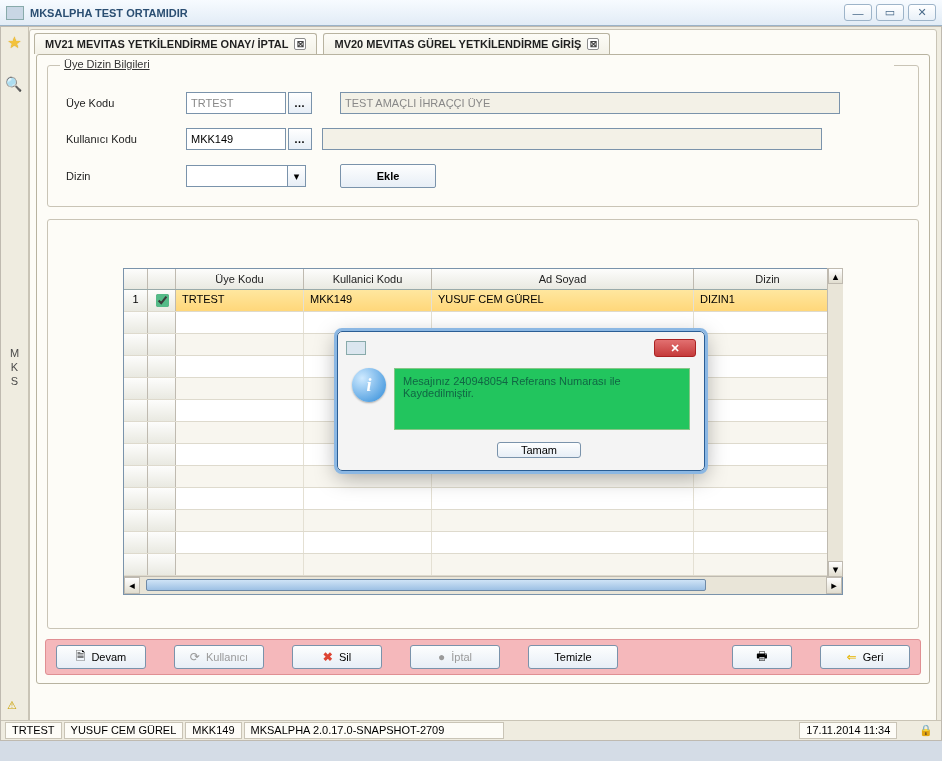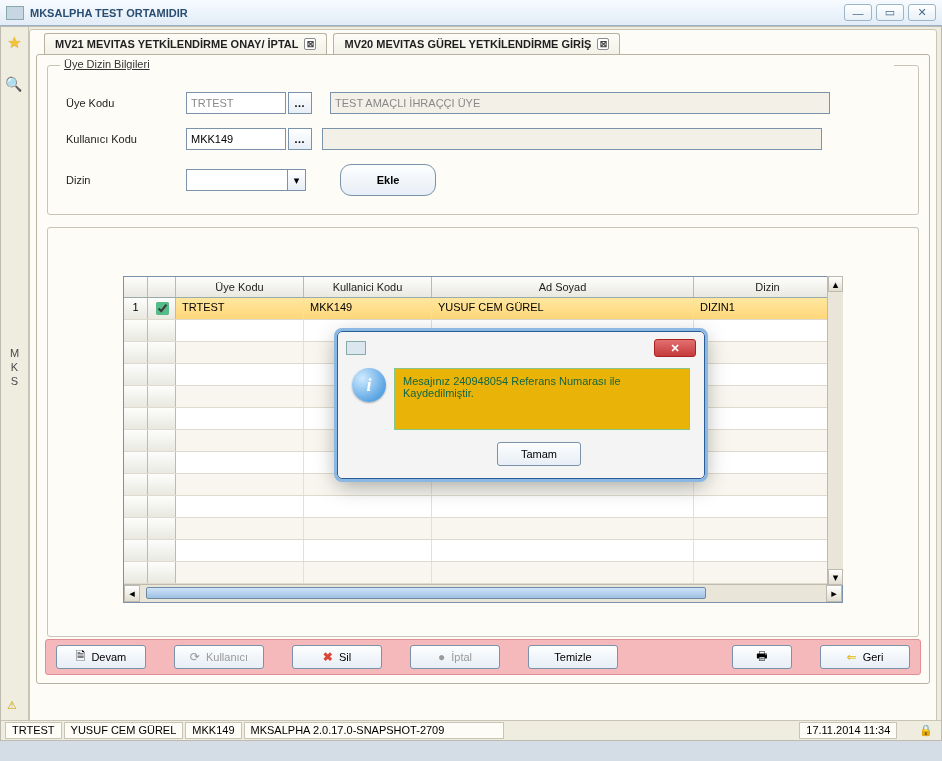--- a/index.html
+++ b/index.html
@@ -20,21 +20,21 @@
     border-right:1px solid #c9c4b6; display:flex; flex-direction:column; align-items:center; padding-top:6px; gap:24px; }
   .sidebar .star { color:#f3c23c; font-size:16px; text-shadow:0 0 1px #c99400; }
   .sidebar .mag  { color:#4a6b8a; font-size:14px; }
   .sidebar .mks  { color:#4a4a4a; letter-spacing:0; line-height:14px; text-align:center; margin-top:230px; }
   .warn { position:absolute; left:6px; bottom:28px; color:#c9a000; }
 
   .main { position:absolute; left:28px; right:4px; top:2px; bottom:4px; background:#fdfcf7;
     border:1px solid #c9c4b6; border-radius:3px; }
 
   
-  .tabs { display:flex; align-items:flex-end; padding:3px 6px 0 14px; gap:6px; }
+  .tabs { display:flex; align-items:flex-end; padding:3px 6px 0 4px; gap:6px; }
   .tab { background:linear-gradient(#fdfcf7,#f3f1e7); border:1px solid #b8b3a0; border-bottom:none;
     border-radius:3px 3px 0 0; padding:4px 10px; display:flex; align-items:center; gap:6px; cursor:pointer;
     font-weight:bold; color:#1f1f1f; }
   .tab .x { width:12px; height:12px; border:1px solid #8b8b8b; background:#fff; border-radius:2px;
     font-size:9px; display:flex; align-items:center; justify-content:center; color:#444; }
   .tabpanel { border:1px solid #b8b3a0; border-radius:3px; margin:0 6px 6px 6px; background:#fdfcf7;
     height:630px; position:relative; padding:10px 8px 54px 8px; }
 
   
   .fs { border:1px solid #c9c4b6; border-radius:3px; padding:14px 18px 18px 18px; margin-bottom:12px; }
@@ -42,21 +42,21 @@
   .row { display:flex; align-items:center; margin-bottom:14px; }
   .row:last-child { margin-bottom:0; }
   .lbl { width:120px; color:#222; }
   .txt { height:22px; border:1px solid #7a93ab; background:#fff; padding:2px 4px; }
   .txt-ro { background:#f3f1e7; color:#888; }
   .dots { width:24px; height:22px; border:1px solid #7a93ab; background:linear-gradient(#fff,#e7eef6);
     display:flex; align-items:center; justify-content:center; font-weight:bold; letter-spacing:1px; margin-left:2px; cursor:pointer; }
   .dd { height:22px; width:120px; border:1px solid #7a93ab; background:#fff; display:flex; align-items:center; }
   .dd .arrow { margin-left:auto; width:18px; height:100%; border-left:1px solid #7a93ab;
     background:linear-gradient(#fff,#e7eef6); display:flex; align-items:center; justify-content:center; cursor:pointer; }
-  .btn { min-width:96px; height:32px; border:1px solid #7a93ab; border-radius:11px;
+  .btn { min-width:96px; height:24px; border:1px solid #7a93ab; border-radius:2px;
     background:linear-gradient(#fdfefe,#e7eef6); display:flex; align-items:center; justify-content:center;
     font-weight:bold; cursor:pointer; }
 
   
   .grid-wrap { margin:0 auto; width:720px; }
   .grid { border:1px solid #7a93ab; background:#fff; }
   .ghead { display:flex; background:linear-gradient(#fdfdfc,#e9e9e1); border-bottom:1px solid #9aa; }
   .gh { border-right:1px solid #bfbab0; padding:4px 6px; text-align:center; font-weight:normal; color:#222; }
   .gh.c0{width:24px} .gh.c1{width:28px} .gc.c0{width:24px} .gc.c1{width:28px}
   .gh.c2,.gc.c2{width:128px} .gh.c3,.gc.c3{width:128px} .gh.c4,.gc.c4{width:262px} .gh.c5,.gc.c5{flex:1}
@@ -107,23 +107,23 @@
     outline:3px solid #8bb7e3; outline-offset:0; }
   .modal-title{ height:24px; display:flex; align-items:center; padding:0 4px; }
   .modal-title .mlogo{ width:20px; height:14px; background:#dbe6ef; border:1px solid #8aa; margin-right:6px;}
   .modal-title .close{ margin-left:auto; width:42px; height:18px; border-radius:3px;
     background:linear-gradient(#e27070,#c53a3a); color:#fff; display:flex; align-items:center; justify-content:center;
     font-weight:bold; border:1px solid #a22; cursor:pointer; font-size:11px;}
   .modal-body{ display:flex; gap:8px; padding:8px 10px 6px 10px; }
   .info-ico{ width:34px; height:34px; border-radius:50%; background:radial-gradient(circle at 30% 30%,#cfeaff,#2d8ad8);
     display:flex; align-items:center; justify-content:center; color:#fff; font-weight:bold; font-size:18px;
     font-family:Georgia,serif; font-style:italic; box-shadow:0 1px 2px rgba(0,0,0,.3);}
-  .msgbox{ flex:1; background:#eab308; border:1px solid #86c686; padding:6px 8px; min-height:62px; color:#1b4; color:#164; }
+  .msgbox{ flex:1; background:#22c55e; border:1px solid #86c686; padding:6px 8px; min-height:62px; color:#1b4; color:#164; }
   .modal-foot{ text-align:center; padding:6px 0 8px 0; }
-  .mbtn{ display:inline-flex; min-width:84px; height:24px; border:1px solid #7a93ab; border-radius:3px;
+  .mbtn{ display:inline-flex; min-width:84px; height:16px; border:1px solid #7a93ab; border-radius:3px;
     background:linear-gradient(#fdfefe,#e7eef6); align-items:center; justify-content:center; cursor:pointer;margin-left:36px;}
 
 </style>
 </head>
 <body>
 
 <div class="titlebar">
   <div class="logo"></div>
   <div class="title-text">MKSALPHA TEST ORTAMIDIR</div>
   <div class="win-btn">—</div>
@@ -156,21 +156,21 @@
 
     <div class="tabpanel">
 
       <fieldset class="fs">
         <div class="fs-legend">Üye Dizin Bilgileri</div>
 
         <div class="row">
           <div class="lbl">Üye Kodu</div>
           <input class="txt" style="width: 100px; color: rgb(136, 136, 136);" readonly="" value="TRTEST">
           <div class="dots">…</div>
-          <input class="txt txt-ro" style="width: 500px; margin-left: 18px;" readonly="" value="TEST AMAÇLI İHRAÇÇI ÜYE">
+          <input class="txt txt-ro" style="width: 500px; margin-left: 28px;" readonly="" value="TEST AMAÇLI İHRAÇÇI ÜYE">
         </div>
 
         <div class="row">
           <div class="lbl">Kullanıcı Kodu</div>
           <input class="txt" style="width: 100px;" value="MKK149">
           <div class="dots">…</div>
           <input class="txt txt-ro" style="width: 500px; margin-left: 10px;" readonly="" value="">
         </div>
 
         <div class="row">

